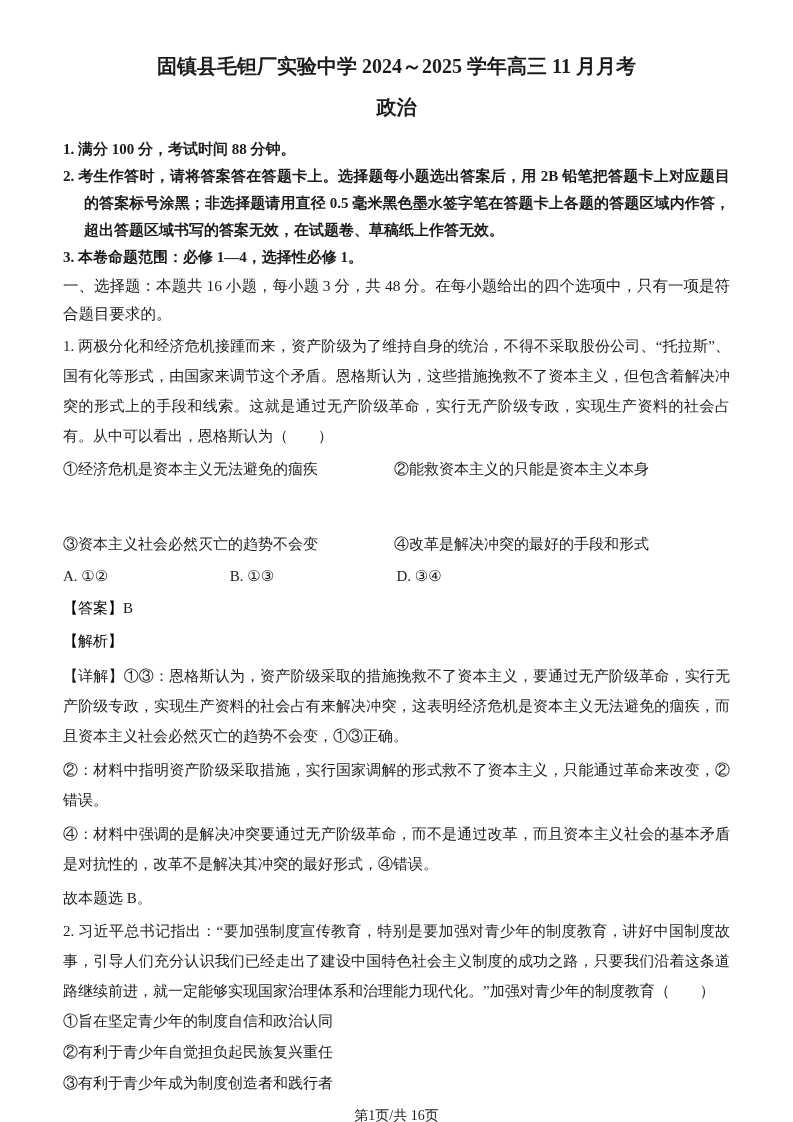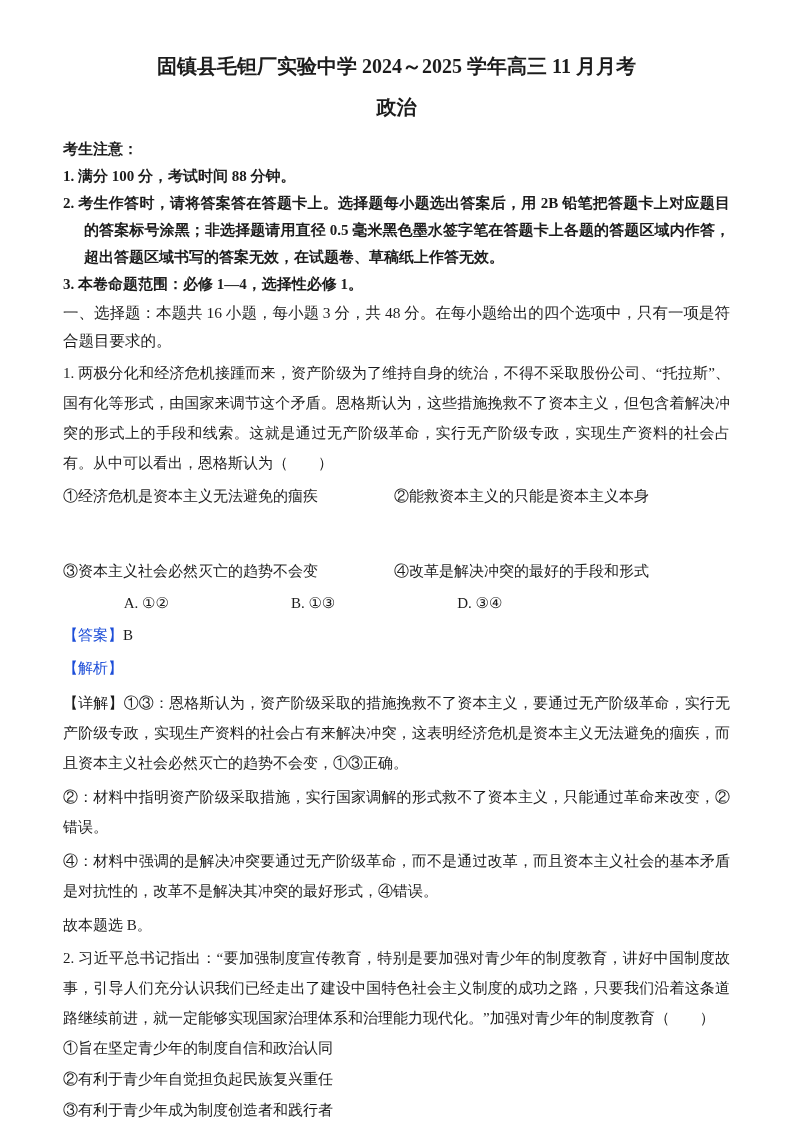--- a/index.html
+++ b/index.html
@@ -65,27 +65,27 @@
   .statements1 div {
     font-size: 15px;
     line-height: 31px;
   }
   .choices {
     display: flex;
     font-size: 15px;
     line-height: 30px;
     margin-top: 1px;
   }
-  .choices span { flex: 0 0 25%; text-align: center; }
+  .choices span { flex: 0 0 25%; }
   .answer-line, .analysis-line {
     margin: 2px 0 0 0;
     font-size: 15px;
     line-height: 31px;
   }
-  .label-blue { color: #1d4ed8; }
+  .label-blue { color: #000000; }
   .detail {
     margin: 4px 0 0 0;
     font-size: 15px;
     line-height: 30px;
     text-align: justify;
   }
   .q2 { margin-top: 2px; }
   .footer {
     margin-top: 6px;
     text-align: center;
@@ -95,21 +95,20 @@
 </style>
 </head>
 <body>
 
 <div class="page">
 
   <h1 class="title">固镇县毛钽厂实验中学 2024～2025 学年高三 11 月月考</h1>
   <h2 class="subtitle">政治</h2>
 
   <div class="notice">
-    <div>考生注意：</div>
     <div class="notice-item">1. 满分 100 分，考试时间 88 分钟。</div>
     <div class="notice-item">2. 考生作答时，请将答案答在答题卡上。选择题每小题选出答案后，用 2B 铅笔把答题卡上对应题目的答案标号涂黑；非选择题请用直径 0.5 毫米黑色墨水签字笔在答题卡上各题的答题区域内作答，超出答题区域书写的答案无效，在试题卷、草稿纸上作答无效。</div>
     <div class="notice-item">3. 本卷命题范围：必修 1—4，选择性必修 1。</div>
   </div>
 
   <div class="section-head">一、选择题：本题共 16 小题，每小题 3 分，共 48 分。在每小题给出的四个选项中，只有一项是符合题目要求的。</div>
 
   <div>
     <p class="q-stem">1. 两极分化和经济危机接踵而来，资产阶级为了维持自身的统治，不得不采取股份公司、“托拉斯”、国有化等形式，由国家来调节这个矛盾。恩格斯认为，这些措施挽救不了资本主义，但包含着解决冲突的形式上的手段和线索。这就是通过无产阶级革命，实行无产阶级专政，实现生产资料的社会占有。从中可以看出，恩格斯认为（　　）</p>
 

